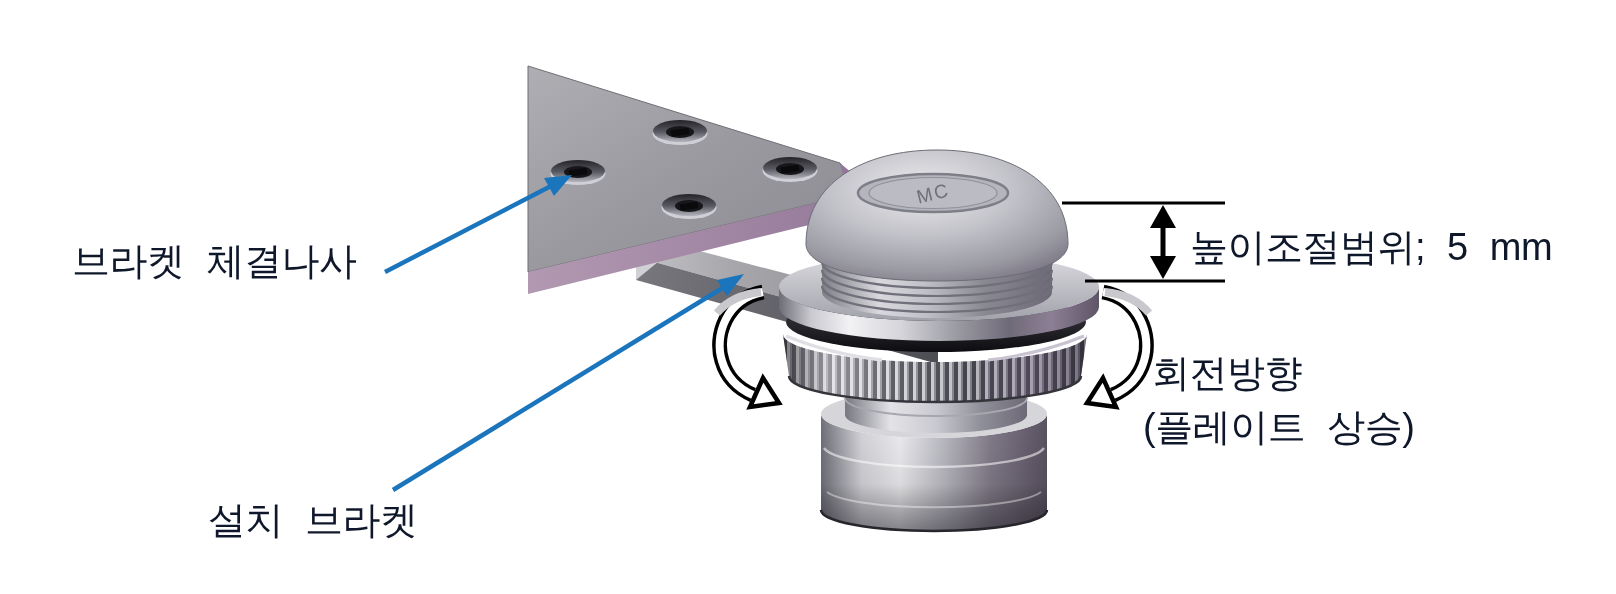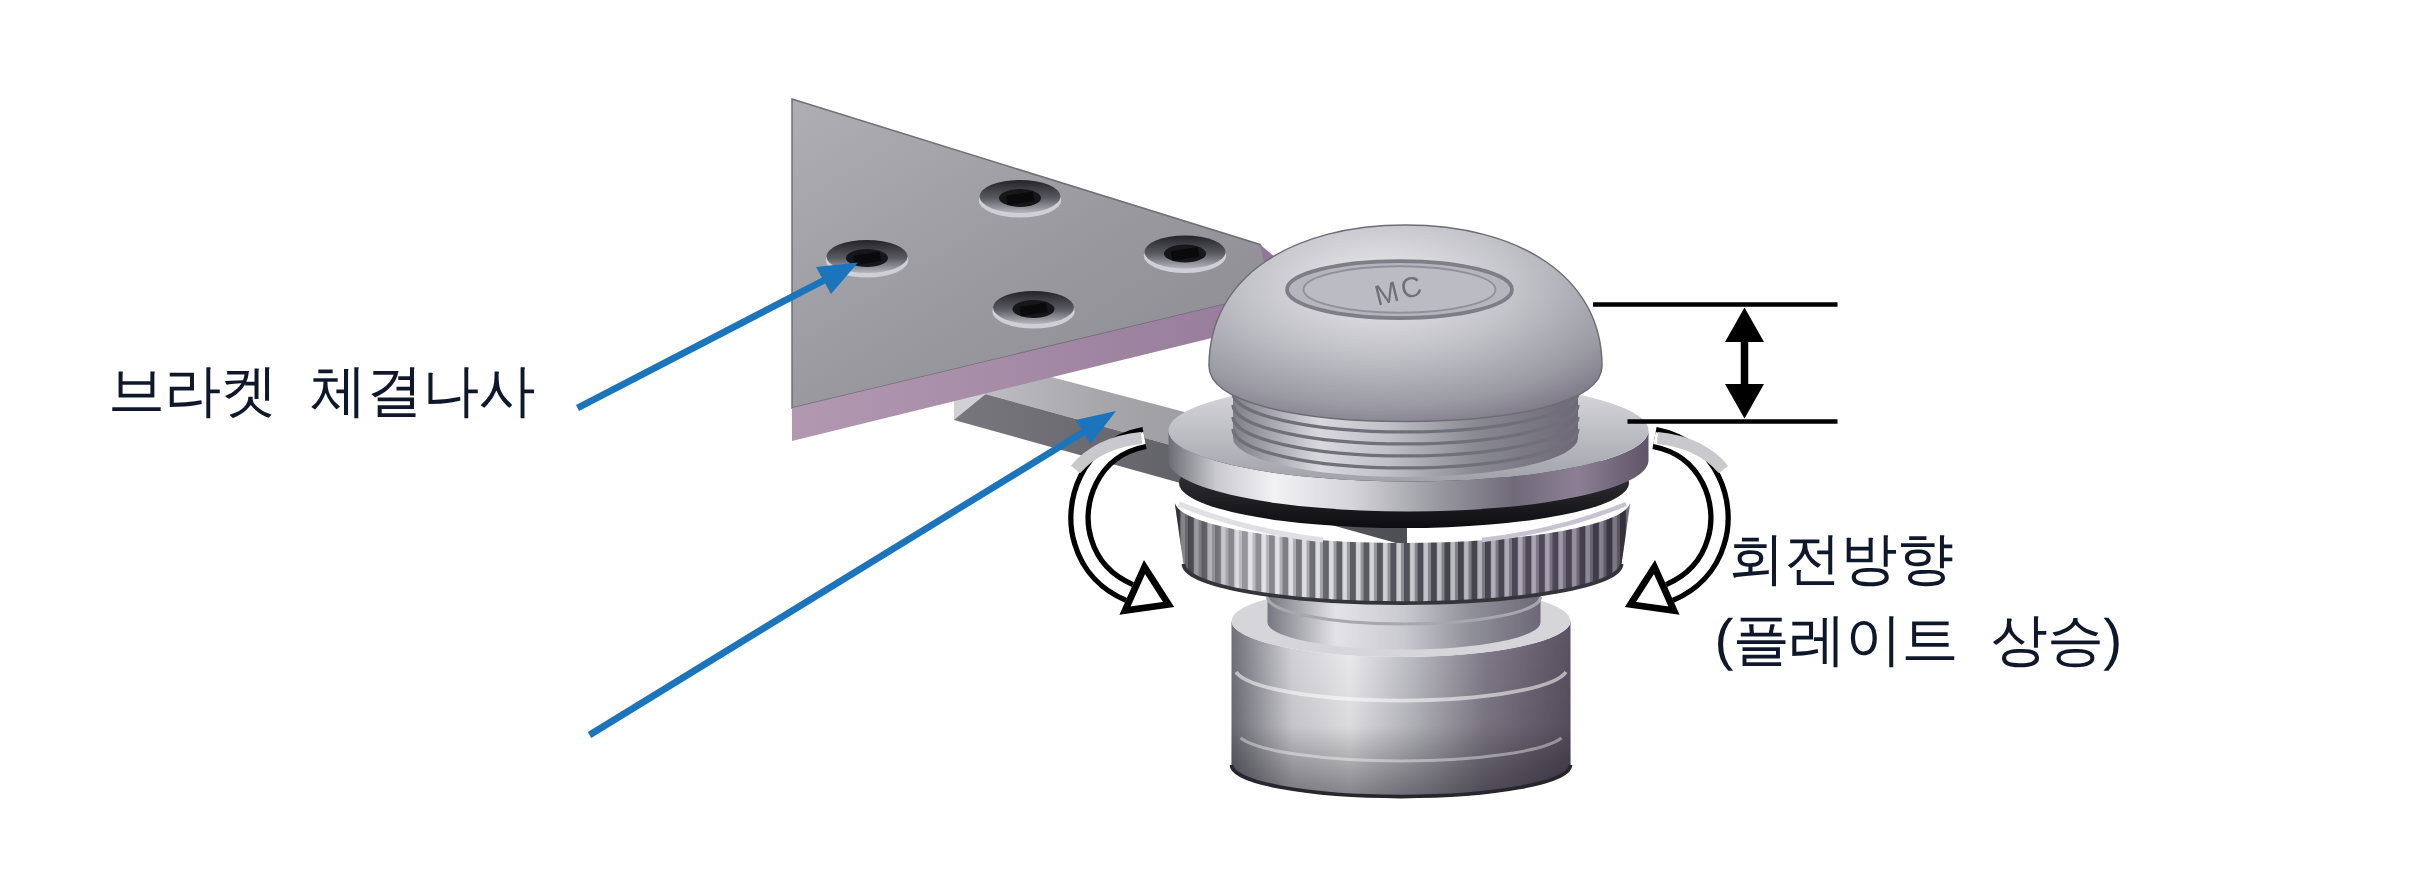--- a/index.html
+++ b/index.html
@@ -222,15 +222,17 @@
   </g>
   <g>
     <path d="M 1103,292 C 1140,299 1152,336 1144,361 C 1139,378 1127,389 1113,395" stroke="#000" stroke-width="15" fill="none"></path>
     <path d="M 1103,292 C 1140,299 1152,336 1144,361 C 1139,378 1127,389 1113,395" stroke="#fff" stroke-width="8" fill="none"></path>
     <path d="M 1105,292 C 1125,294 1139,301 1149,313" stroke="#c8c8cd" stroke-width="8" fill="none"></path>
     <polygon points="1087,403 1116,407 1103,378" fill="#fff" stroke="#000" stroke-width="4.5" stroke-linejoin="miter"></polygon>
   </g>
 </svg>
 
   <div class="lbl" style="left:72px;top:240px">브라켓 체결나사</div>
+  <div class="lbl" style="left:208px;top:499px">설치 브라켓</div>
+  <div class="lbl" style="left:1190px;top:226px">높이조절범위; 5 mm</div>
   <div class="lbl" style="left:1143px;top:406px">(플레이트 상승)</div>
   <div class="lbl" style="left:1152px;top:352px">회전방향</div>
 </div>
 
 </body></html>

